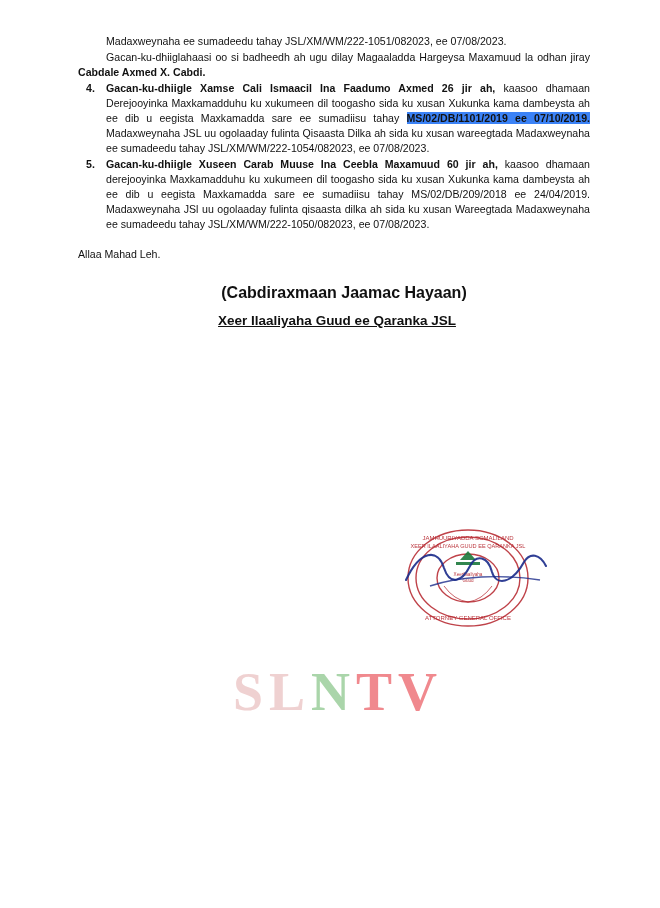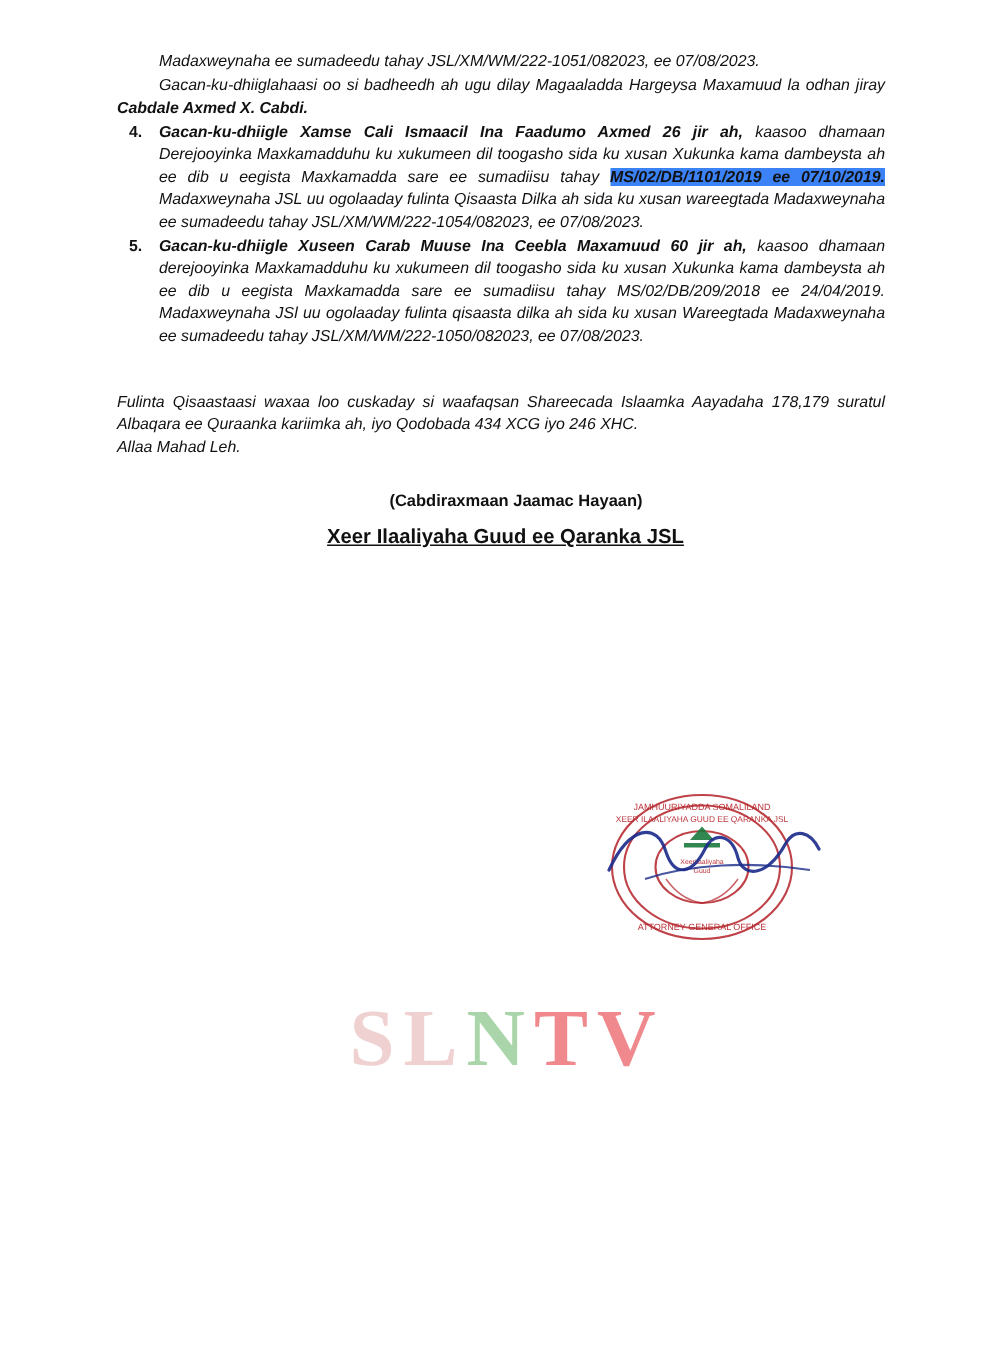--- a/index.html
+++ b/index.html
@@ -25,21 +25,20 @@
     top: 34px;
     width: 512px;
     font-size: 10.6px;
     line-height: 1.42;
     color: #111111;
     text-align: justify;
   }
   p {
     margin: 0 0 0 0;
     text-indent: 0;
-    font-style: italic;
   }
   .para {
     margin-bottom: 1px;
     text-align: justify;
   }
   .indent {
     text-indent: 28px;
   }
   .b { font-weight: bold; }
   .hl-yellow {
@@ -77,21 +76,21 @@
     margin-top: 0;
     text-indent: 0;
   }
   .sign-block {
     margin-top: 20px;
     text-align: center;
     position: relative;
   }
   .sign-name {
     font-weight: bold;
-    font-size: 11px;
+    font-size: 16px;
     color: #111;
     display: inline-block;
     margin-left: 20px;
   }
   .sign-title {
     font-weight: bold;
     font-size: 13.5px;
     color: #111;
     text-decoration: underline;
     display: inline-block;
@@ -167,21 +166,20 @@
         <span class="b">Gacan-ku-dhiigle Xuseen Carab Muuse Ina Ceebla Maxamuud 60 jir ah,</span>
         <span>kaasoo dhamaan derejooyinka Maxkamadduhu ku xukumeen dil toogasho sida ku xusan Xukunka kama dambeysta ah ee dib u eegista Maxkamadda sare ee sumadiisu tahay</span>
         <span>MS/02/DB/209/2018</span>
         <span>ee     24/04/2019.</span>
         <span>Madaxweynaha JSl uu ogolaaday fulinta qisaasta dilka ah sida ku xusan Wareegtada Madaxweynaha ee sumadeedu tahay JSL/XM/WM/222-1050/082023, ee 07/08/2023.</span>
       </p>
     </div>
 
     <div class="spacer-md"></div>
 
-    <p class="closing">Fulinta Qisaastaasi waxaa loo cuskaday si waafaqsan Shareecada Islaamka Aayadaha  178,179 suratul Albaqara ee Quraanka kariimka ah,  iyo Qodobada 434 XCG iyo 246 XHC.</p>
 
     <p class="allaa">Allaa Mahad Leh.</p>
 
     <div class="sign-block">
       <div>
         <span class="sign-name">(Cabdiraxmaan Jaamac Hayaan)</span>
       </div>
       <div>
         <span class="sign-title">Xeer Ilaaliyaha Guud ee Qaranka JSL</span>
       </div>

